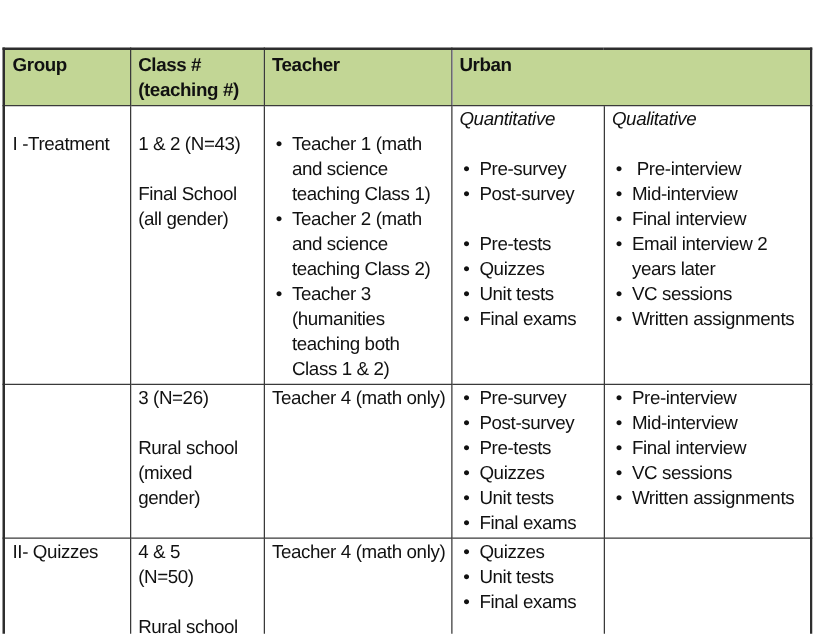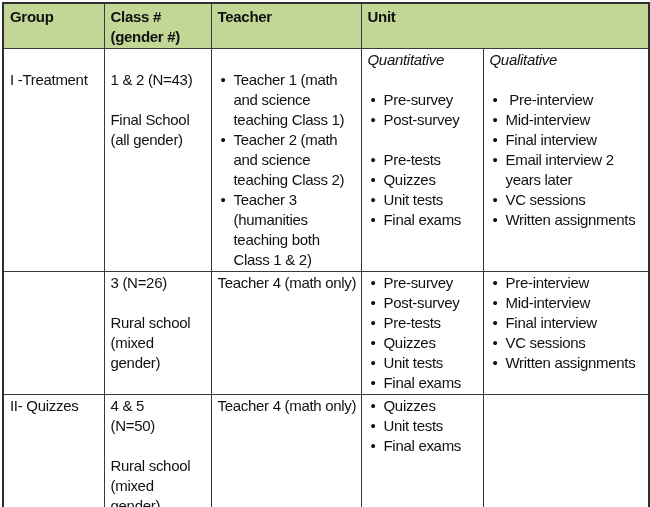--- a/index.html
+++ b/index.html
@@ -10,20 +10,21 @@
     height: 507px;
     overflow: hidden;
     font-family: "Liberation Sans", "DejaVu Sans", sans-serif;
   }
   .page {
     width: 650px;
     height: 370px;
     background: #ffffff;
     box-sizing: border-box;
     padding: 2px;
+    margin-top: 36px;
   }
   table.study-table {
     border-collapse: collapse;
     table-layout: fixed;
     width: 646px;
     border: 2px solid #2e2e2e;
     font-size: 15px;
     line-height: 20px;
     letter-spacing: -0.3px;
     color: #111111;
@@ -80,23 +81,23 @@
       <col class="c-group">
         <col class="c-class">
         <col class="c-teach">
         <col class="c-quant">
         <col class="c-qual">
     </colgroup>
     <thead>
       <tr>
         <th>Group</th>
         <th>Class #
-(gender #)</th>
+(teaching #)</th>
         <th>Teacher</th>
-        <th colspan="2">Unit</th>
+        <th colspan="2">Urban</th>
       </tr>
     </thead>
     <tbody id="table-body">
         <tr class="row-1">
           <td>
             <div class="line blank">&nbsp;</div>
             <div class="line">I -Treatment</div>
           </td>
           <td>
             <div class="line blank">&nbsp;</div>

